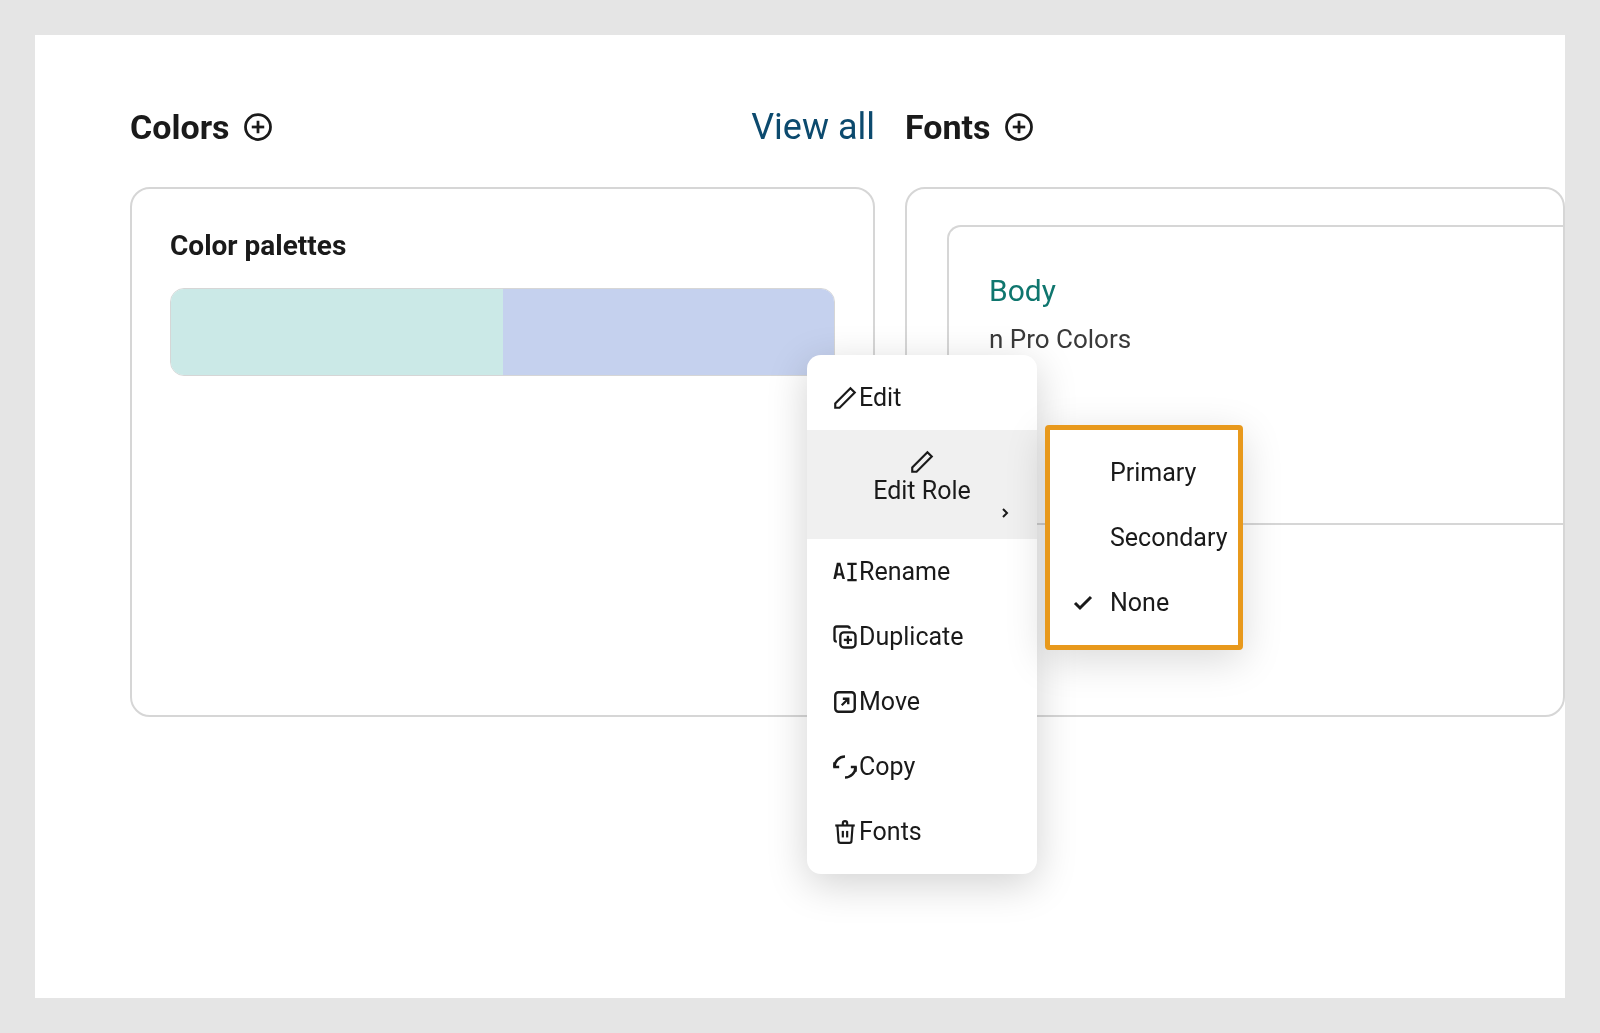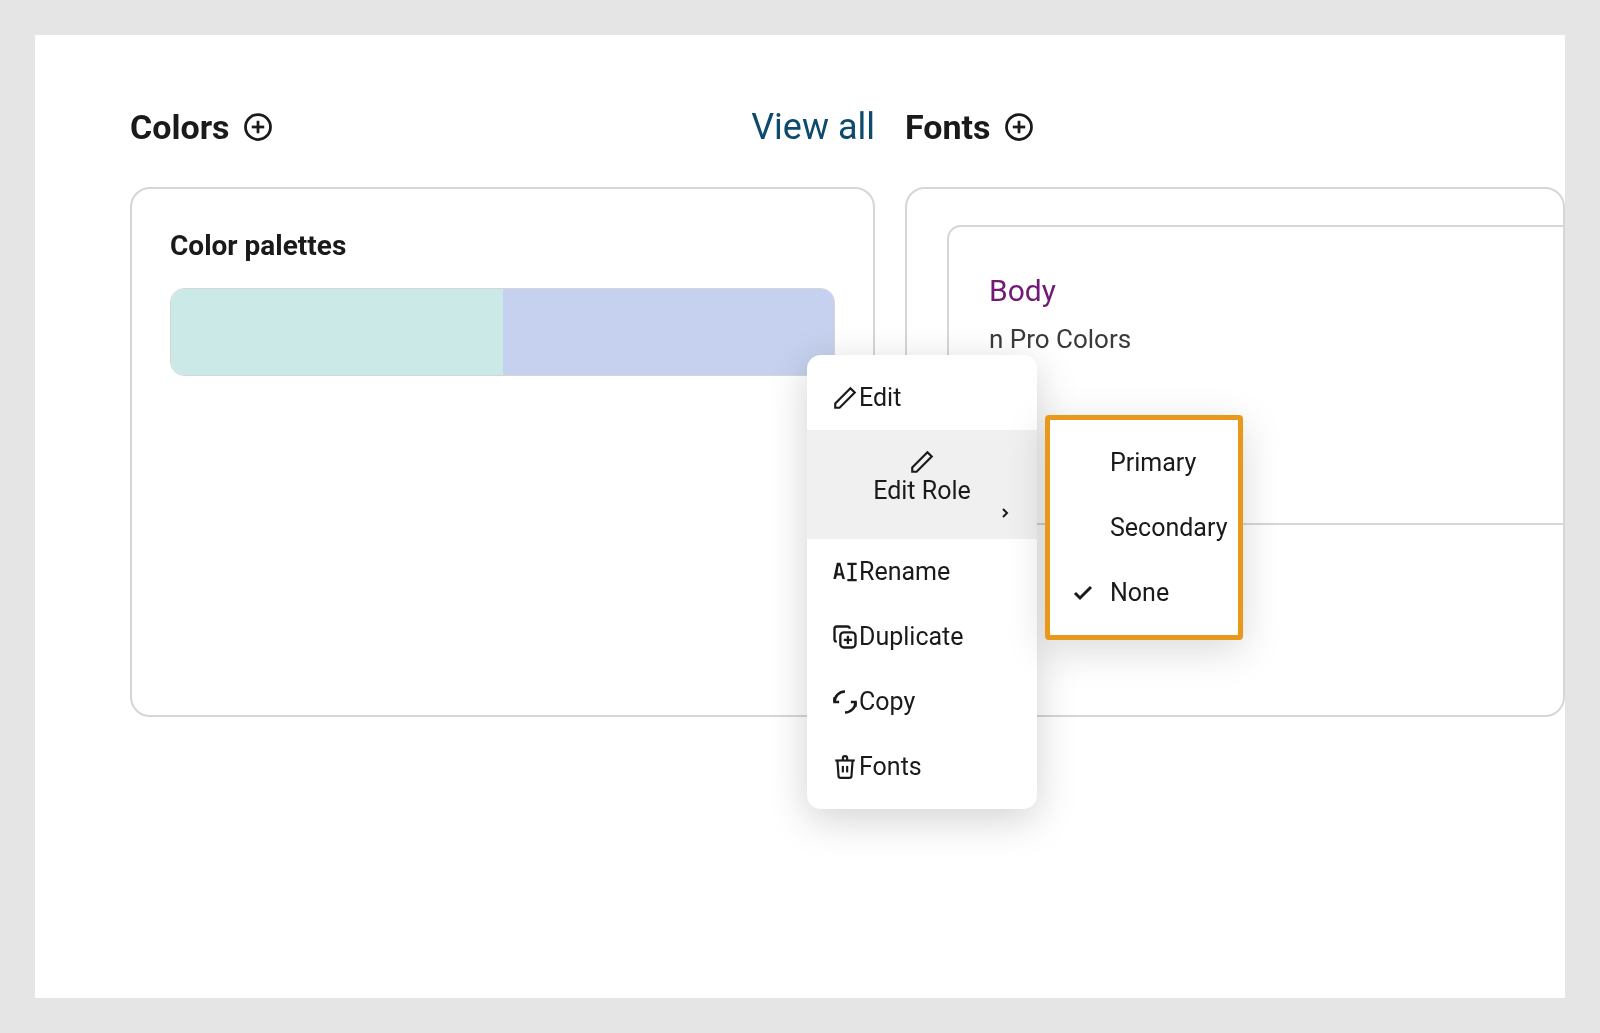--- a/index.html
+++ b/index.html
@@ -101,21 +101,21 @@
       margin-left: 40px;
       border: 2px solid #d6d6d6;
       border-top-left-radius: 14px;
       border-bottom-left-radius: 14px;
       border-right: none;
       padding: 46px 40px 60px 40px;
       min-height: 300px;
     }
     .font-label {
       font-size: 30px;
-      color: #701a75;
+      color: #0f766e;
       margin-bottom: 16px;
     }
     .font-name {
       font-size: 26px;
       color: #3a3a3a;
       white-space: nowrap;
     }
 
     
     .context-menu {
@@ -150,21 +150,21 @@
       justify-content: center;
       flex-shrink: 0;
     }
     .chevron-right {
       margin-left: auto;
     }
 
     
     .submenu {
       position: absolute;
-      top: 380px;
+      top: 390px;
       left: 1010px;
       width: 198px;
       background: #ffffff;
       border: 5px solid #e8991c;
       border-radius: 4px;
       box-shadow: 0 10px 40px rgba(0,0,0,0.15);
       padding: 10px 0;
       z-index: 20;
     }
     .submenu-item {
@@ -283,20 +283,30 @@
         <svg width="28" height="28" viewBox="0 0 24 24" fill="none" stroke="#1a1a1a" stroke-width="2">
           <rect x="8" y="8" width="13" height="13" rx="3"></rect>
           <path d="M5 16c-1.1 0-2-.9-2-2V5c0-1.1.9-2 2-2h9c1.1 0 2 .9 2 2"></path>
           <line x1="14.5" y1="11" x2="14.5" y2="18"></line>
           <line x1="11" y1="14.5" x2="18" y2="14.5"></line>
         </svg>
       </span>
       <span>Duplicate</span>
     </div>
 
+    <div class="menu-item">
+      <span class="menu-icon">
+        <svg width="26" height="26" viewBox="0 0 24 24" fill="none" stroke="#1a1a1a" stroke-width="2.2">
+          <rect x="3" y="3" width="18" height="18" rx="3"></rect>
+          <path d="M9 15l6-6"></path>
+          <path d="M10 9h5v5"></path>
+        </svg>
+      </span>
+      <span>Move</span>
+    </div>
 
     <div class="menu-item">
       <span class="menu-icon">
         <svg width="28" height="28" viewBox="0 0 24 24" fill="none" stroke="#1a1a1a" stroke-width="2.2">
           <path d="M3 12a9 9 0 0 1 9-9"></path>
           <path d="M21 12a9 9 0 0 1-9 9"></path>
           <polyline points="3 8 3 12 7 12"></polyline>
           <polyline points="21 16 21 12 17 12"></polyline>
         </svg>
       </span>

